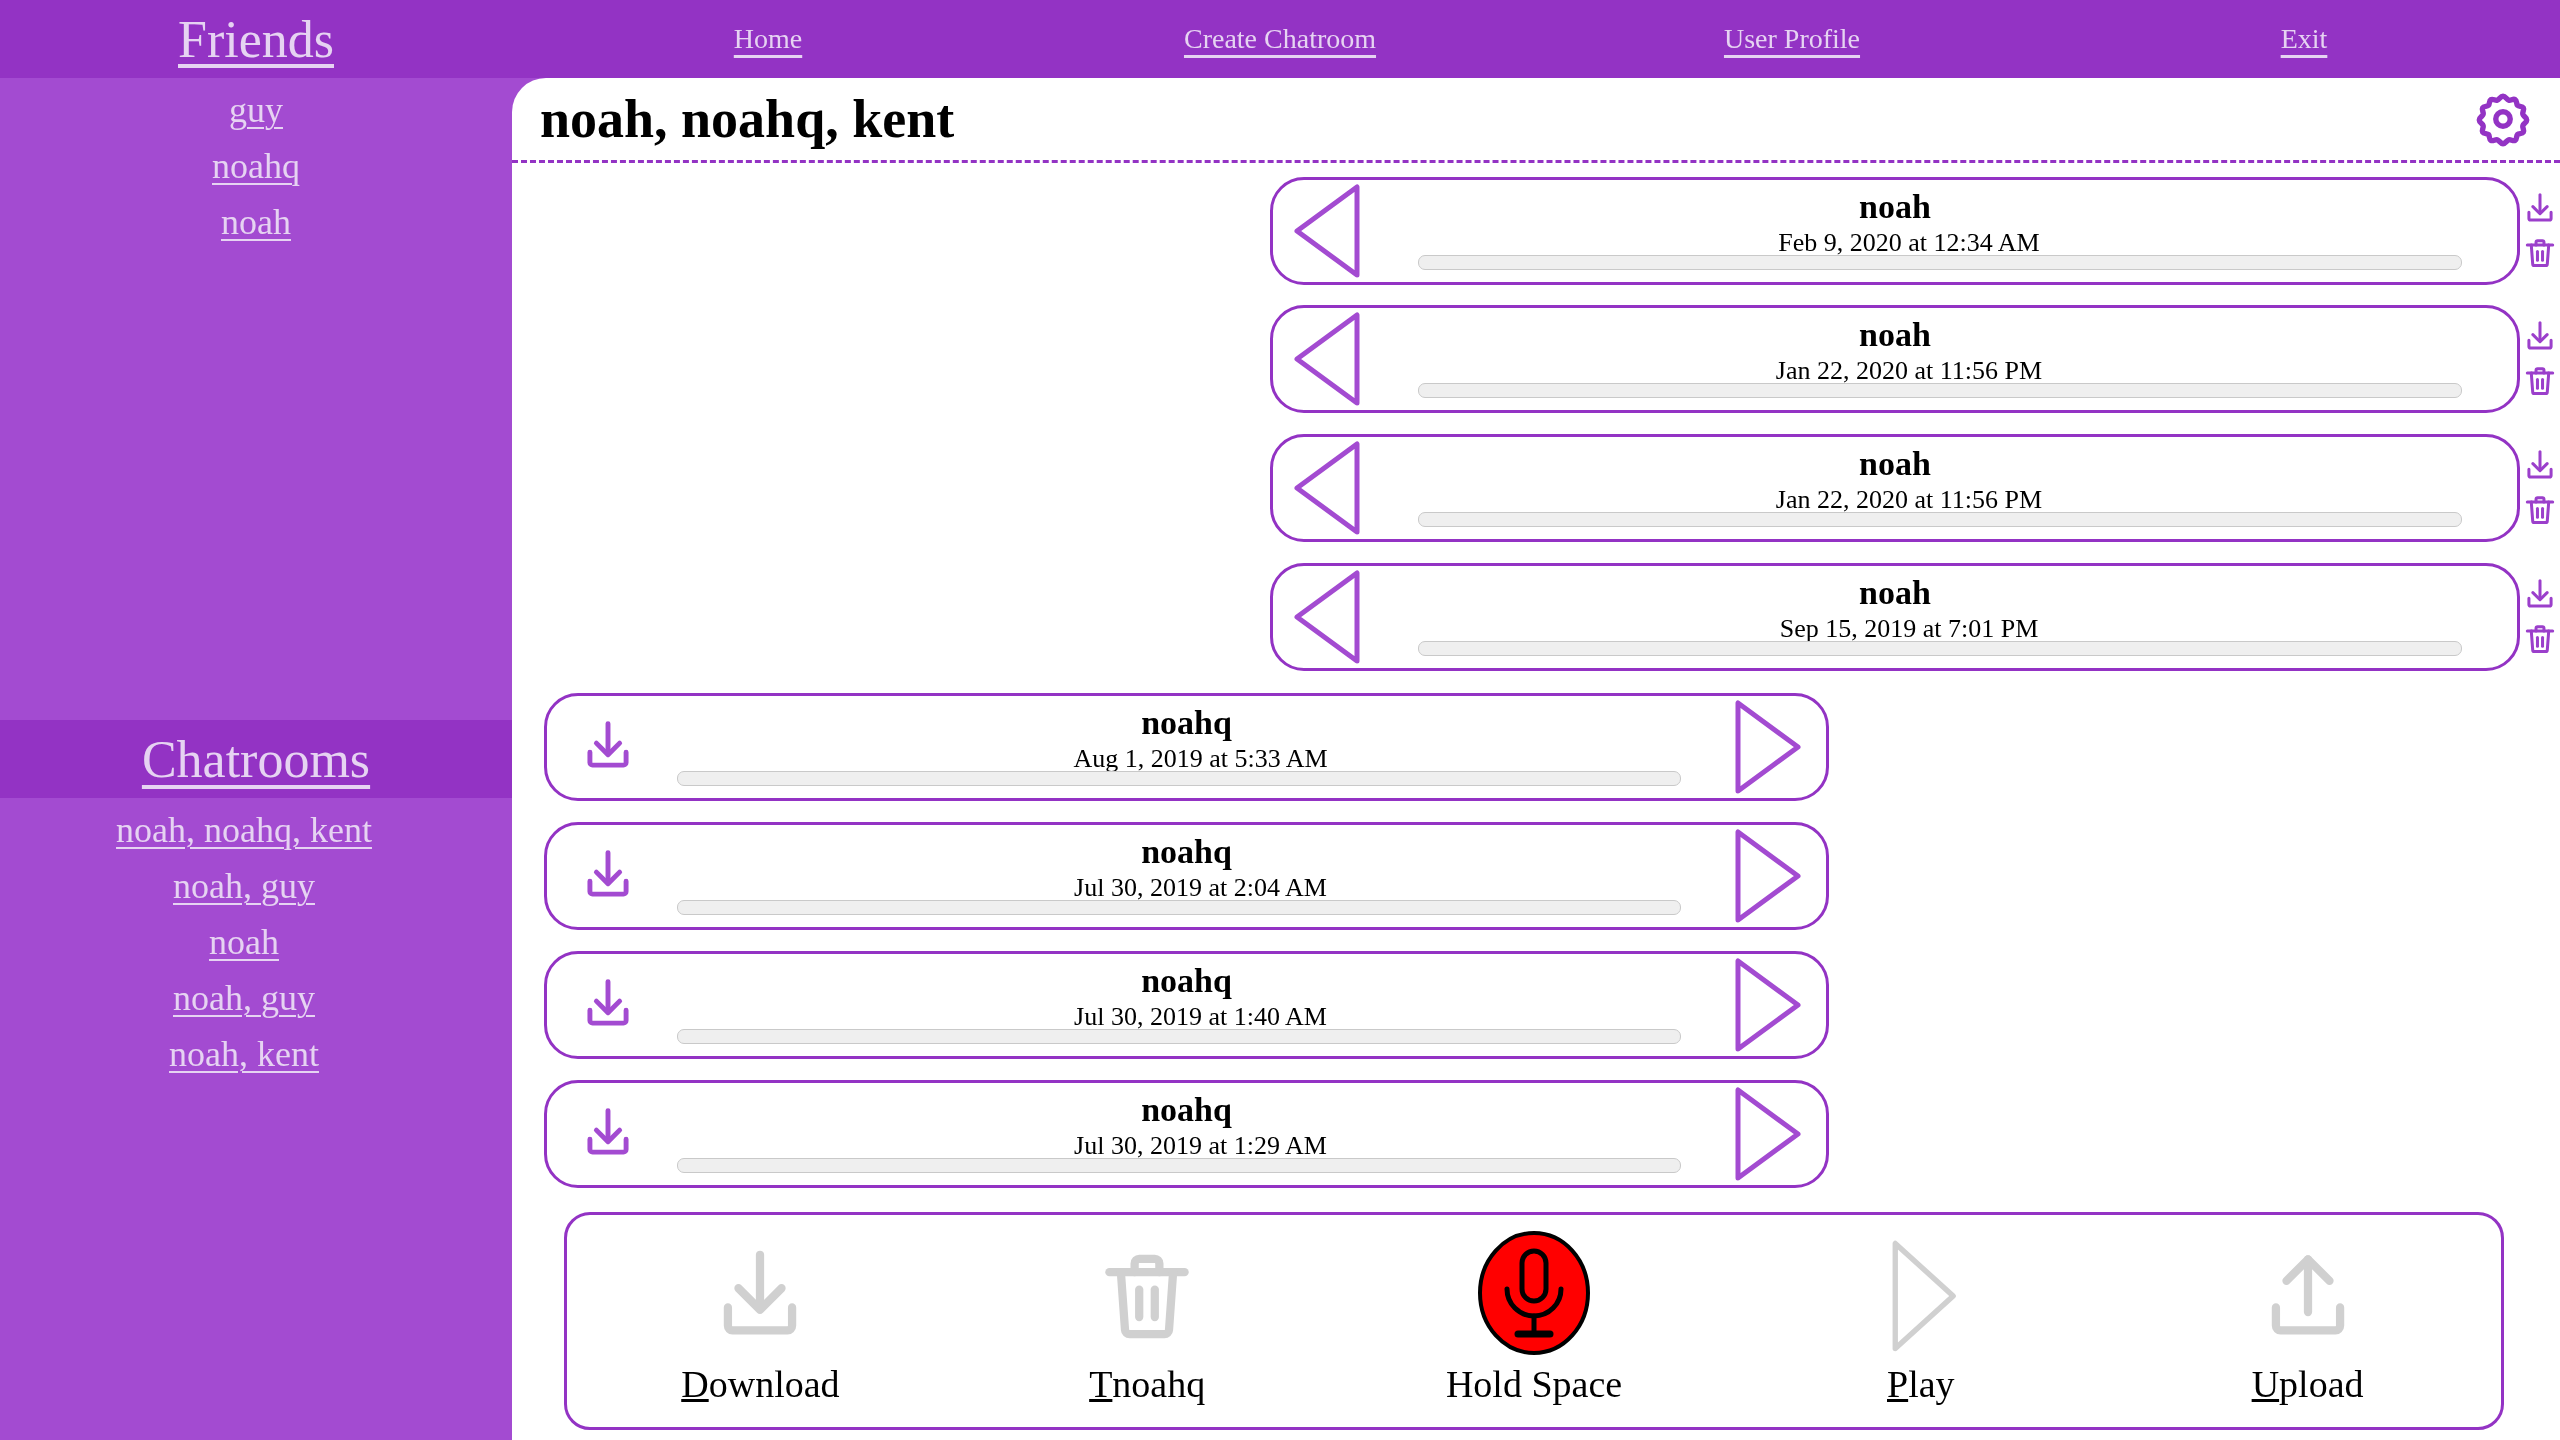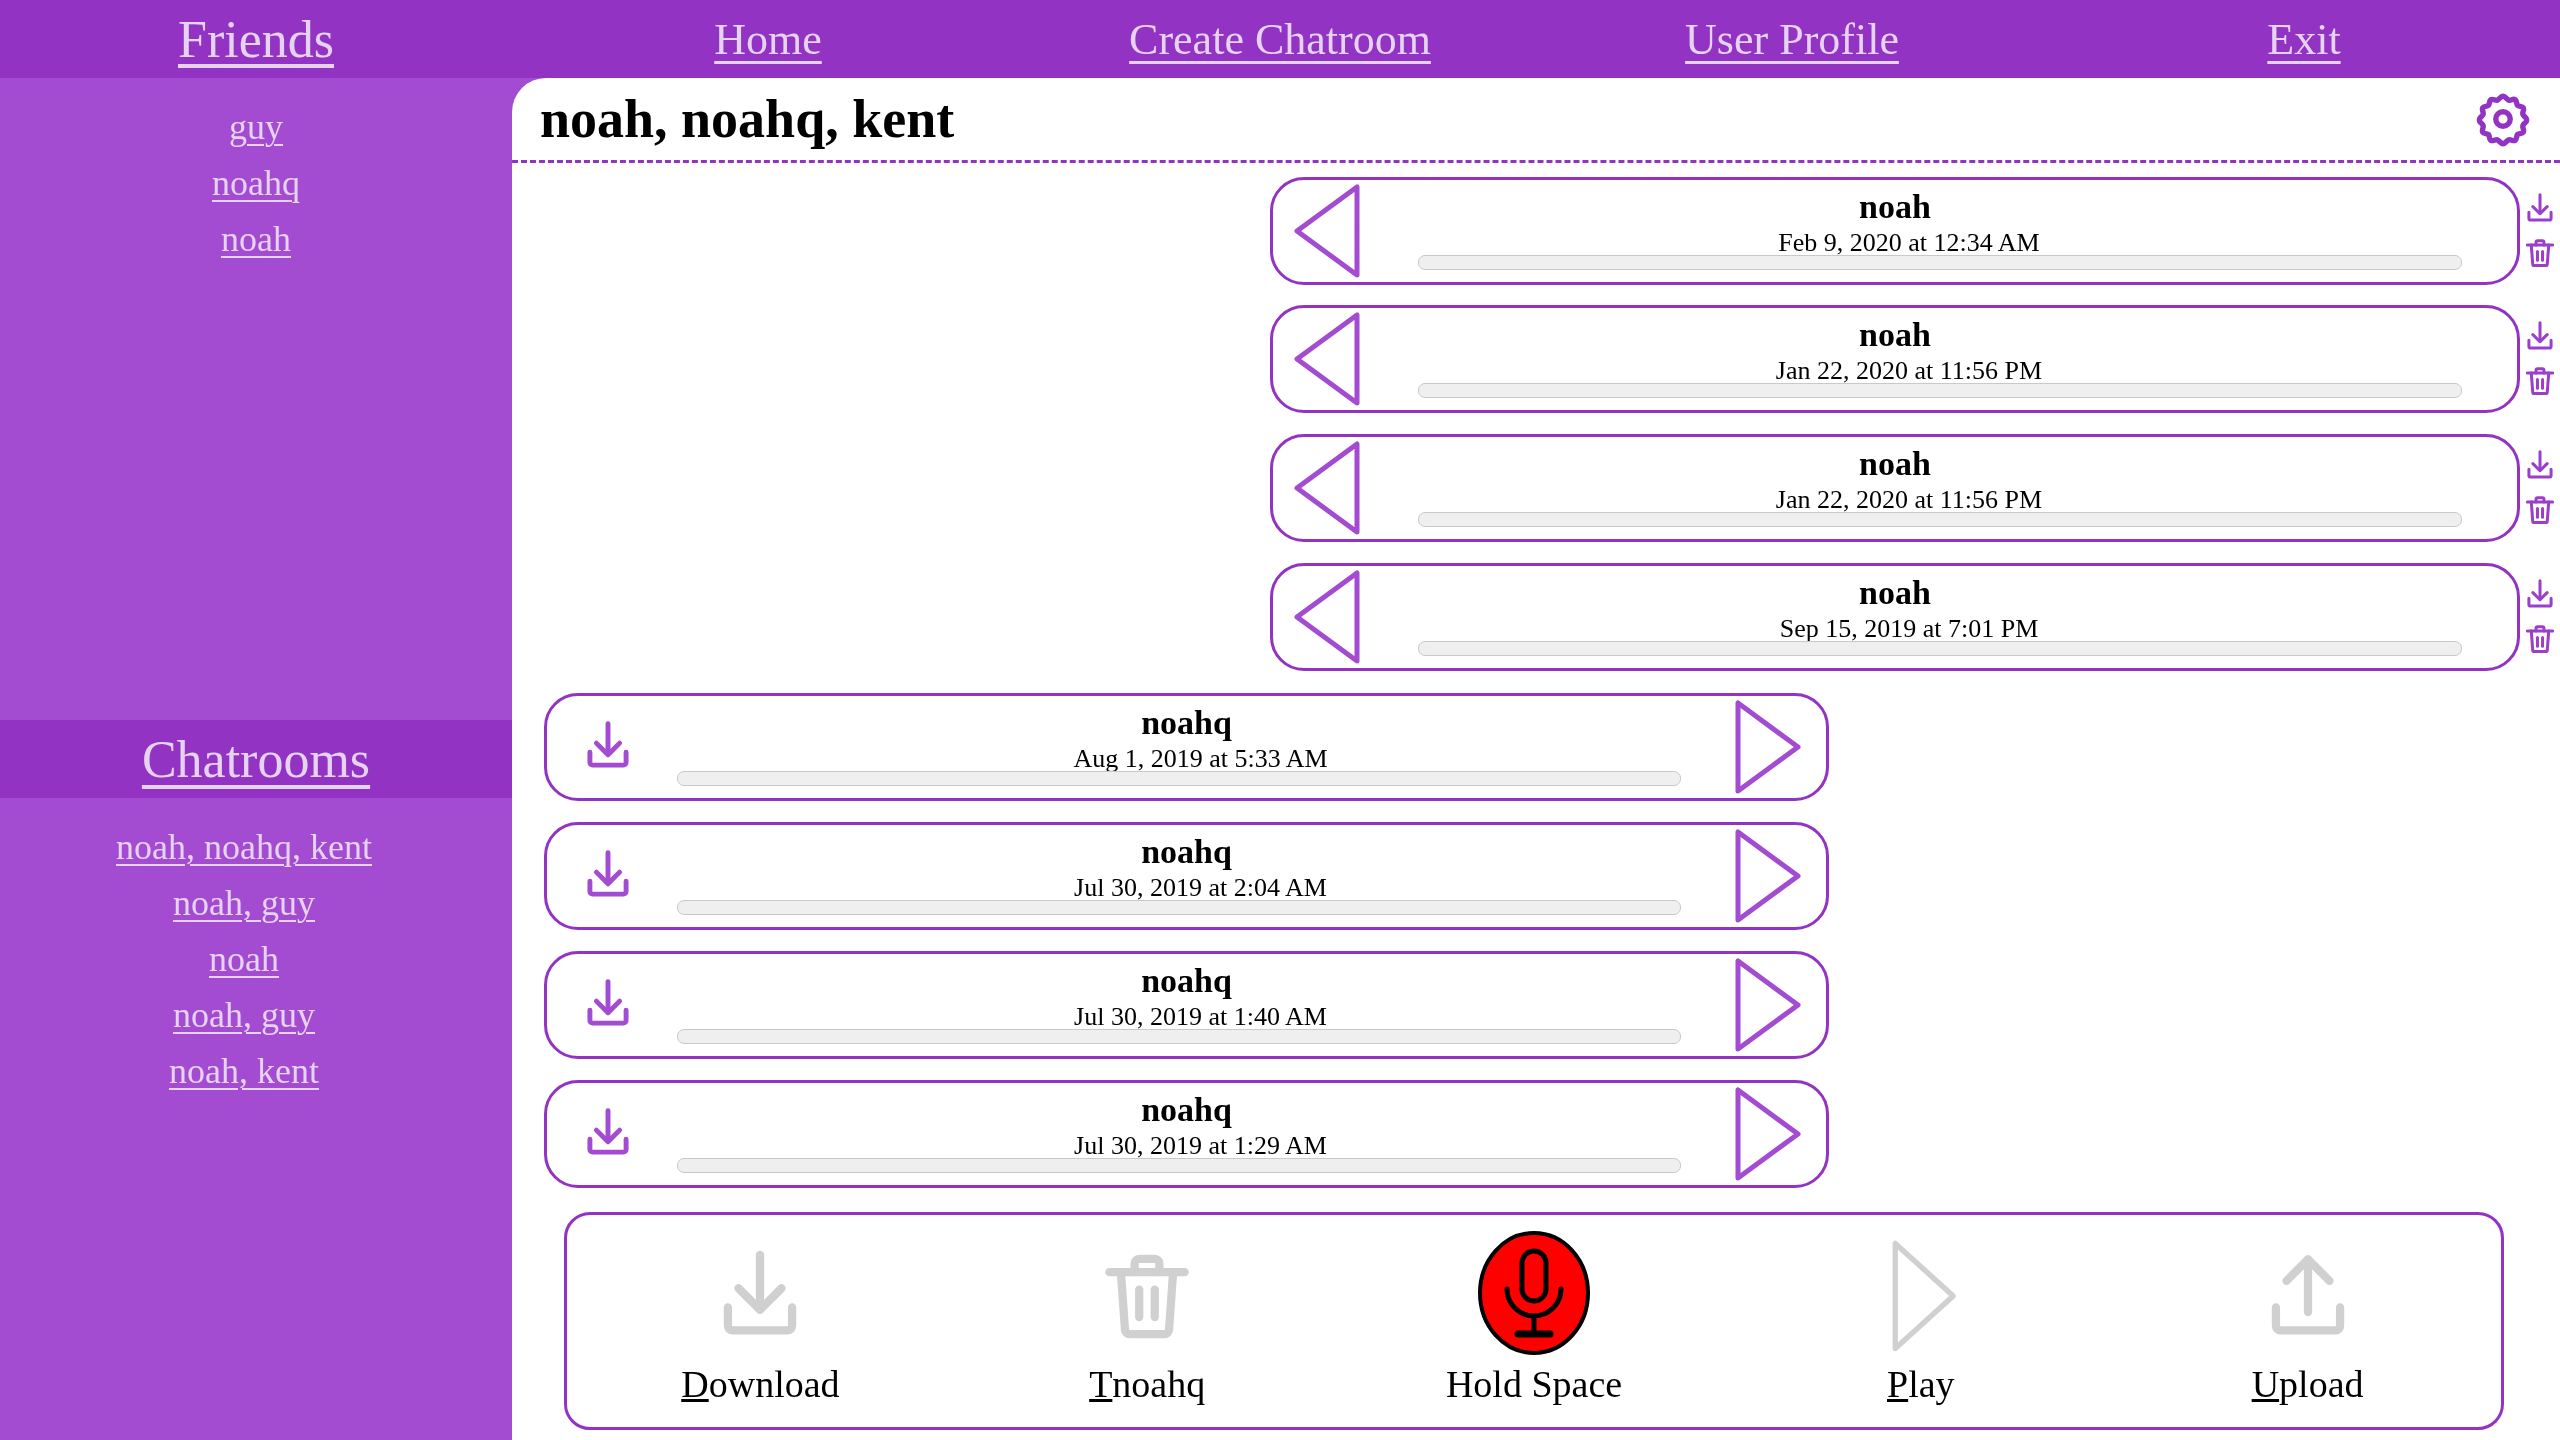--- a/index.html
+++ b/index.html
@@ -28,21 +28,21 @@
   }
   .nav-cell {
     flex: 1 1 0;
     display: flex;
     align-items: center;
     justify-content: center;
     height: 78px;
   }
   .nav-link {
     color: #e6d3f2;
-    font-size: 44px;
+    font-size: 28px;
     text-decoration: underline;
     text-decoration-thickness: 3px;
     text-underline-offset: 7px;
     cursor: pointer;
     white-space: nowrap;
   }
   .nav-cell.first .nav-link {
     font-size: 52px;
     text-decoration-thickness: 4px;
   }
@@ -68,21 +68,21 @@
   .side-head-label {
     color: #e6d3f2;
     font-size: 52px;
     text-decoration: underline;
     text-decoration-thickness: 4px;
     text-underline-offset: 8px;
     white-space: nowrap;
     cursor: pointer;
   }
   .side-list {
-    padding-top: 21px;
+    padding-top: 4px;
     display: flex;
     flex-direction: column;
     align-items: center;
   }
   .side-item {
     color: #e6d3f2;
     font-size: 36px;
     line-height: 56px;
     text-decoration: underline;
     text-decoration-thickness: 2px;

